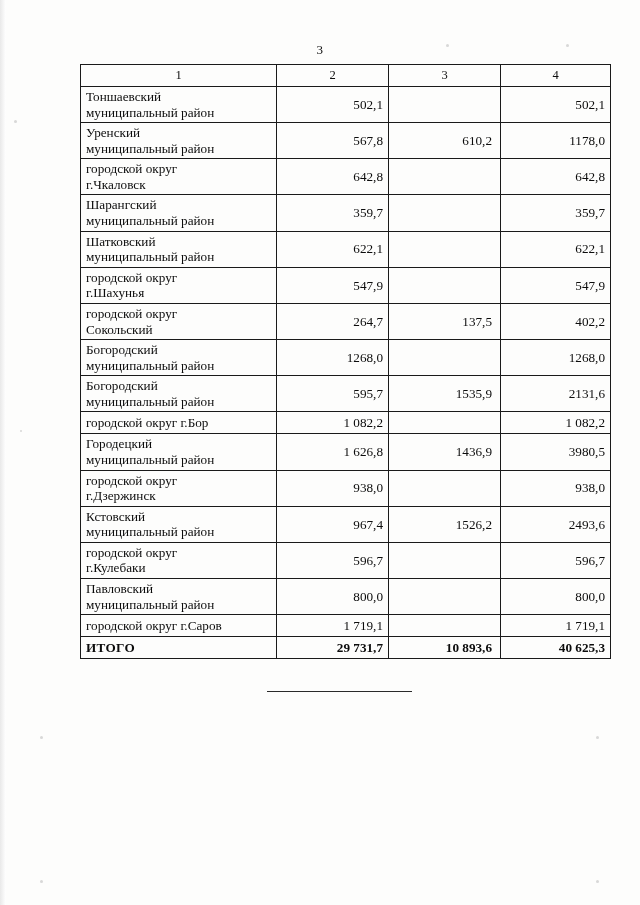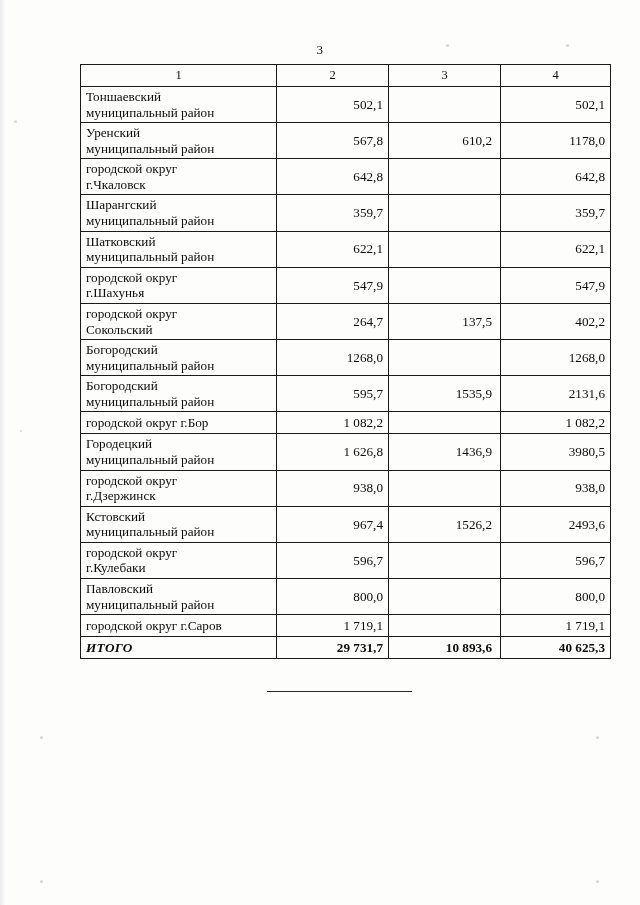--- a/index.html
+++ b/index.html
@@ -80,21 +80,21 @@
   .name .l2 { display: block; }
   .num {
     text-align: right;
     padding-right: 10px;
     white-space: nowrap;
   }
   .num.mid { padding-right: 8px; }
   .total td {
     font-weight: bold;
   }
-  .total .name { font-weight: bold; letter-spacing: .3px; font-style: italic; }
+  .total .name { font-weight: bold; letter-spacing: .3px; }
 
   .rule {
     position: absolute;
     left: 267px;
     top: 691px;
     width: 145px;
     height: 0;
     border-top: 1.3px solid #2a2a2a;
   }
 </style>

